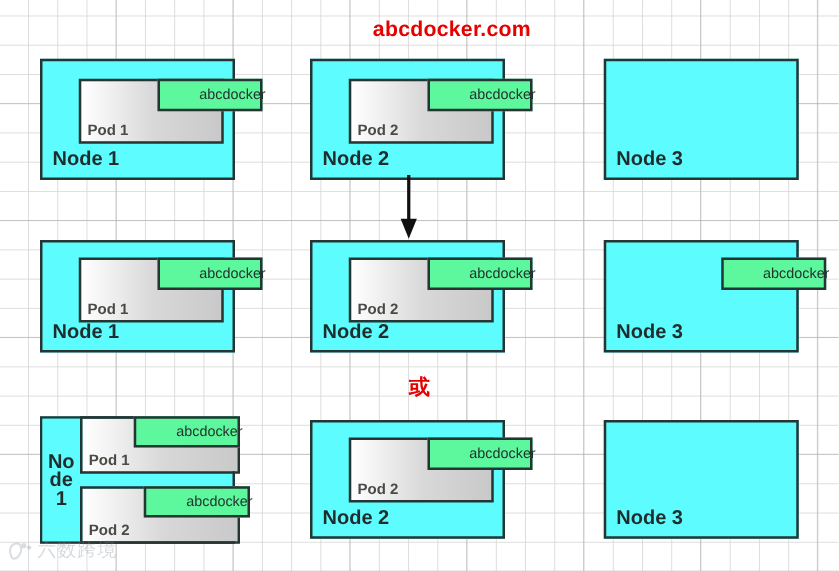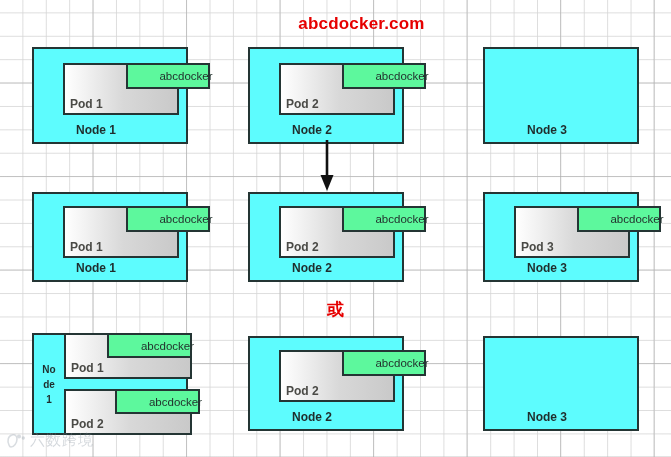--- a/index.html
+++ b/index.html
@@ -48,40 +48,39 @@
   
   .node{
     position:absolute;
     background:#5dfcfe;
     border:2px solid #243534;
     box-sizing:border-box;
   }
   .node-label{
     position:absolute;
     left:8px;bottom:5px;
-    font-size:12px;
+    font-size:16px;
     font-weight:bold;
     color:#1f2d2d;
     white-space:nowrap;
-    margin-left:34px;
   }
   
   .node-side{
     position:absolute;
     left:0;top:0;bottom:0;
     width:30px;
     background:#5dfcfe;
     display:flex;
     flex-direction:column;
     align-items:center;
     justify-content:center;
     z-index:3;
   }
   .node-side span{
-    font-size:10px;font-weight:bold;color:#1f2d2d;line-height:15px;
+    font-size:16px;font-weight:bold;color:#1f2d2d;line-height:15px;
   }
   
   .pod{
     position:absolute;
     box-sizing:border-box;
     border:2px solid #243534;
     background:linear-gradient(to right,#ffffff 0%,#f2f2f2 18%,#d8d8d8 52%,#c9c9c9 100%);
     z-index:2;
   }
   .pod-label{
@@ -172,23 +171,20 @@
   <div class="pod" style="left:29px;top:12px;width:116px;height:52px;">
     <div class="pod-label">Pod 2</div>
   </div>
   <div class="container-box" style="left:92px;top:12px;width:84px;height:26px;">
     <span>abcdocker</span>
   </div>
   <div class="node-label">Node 2</div>
 </div>
 
 <div class="node" style="left:483px;top:192px;width:156px;height:90px;">
-  <div class="pod" style="left:29px;top:12px;width:116px;height:52px;">
-    <div class="pod-label">Pod 3</div>
-  </div>
   <div class="container-box" style="left:92px;top:12px;width:84px;height:26px;">
     <span>abcdocker</span>
   </div>
   <div class="node-label">Node 3</div>
 </div>
 
 <div class="node" style="left:32px;top:333px;width:156px;height:102px;">
   <div class="node-side">
     <span>No</span>
     <span>de</span>

